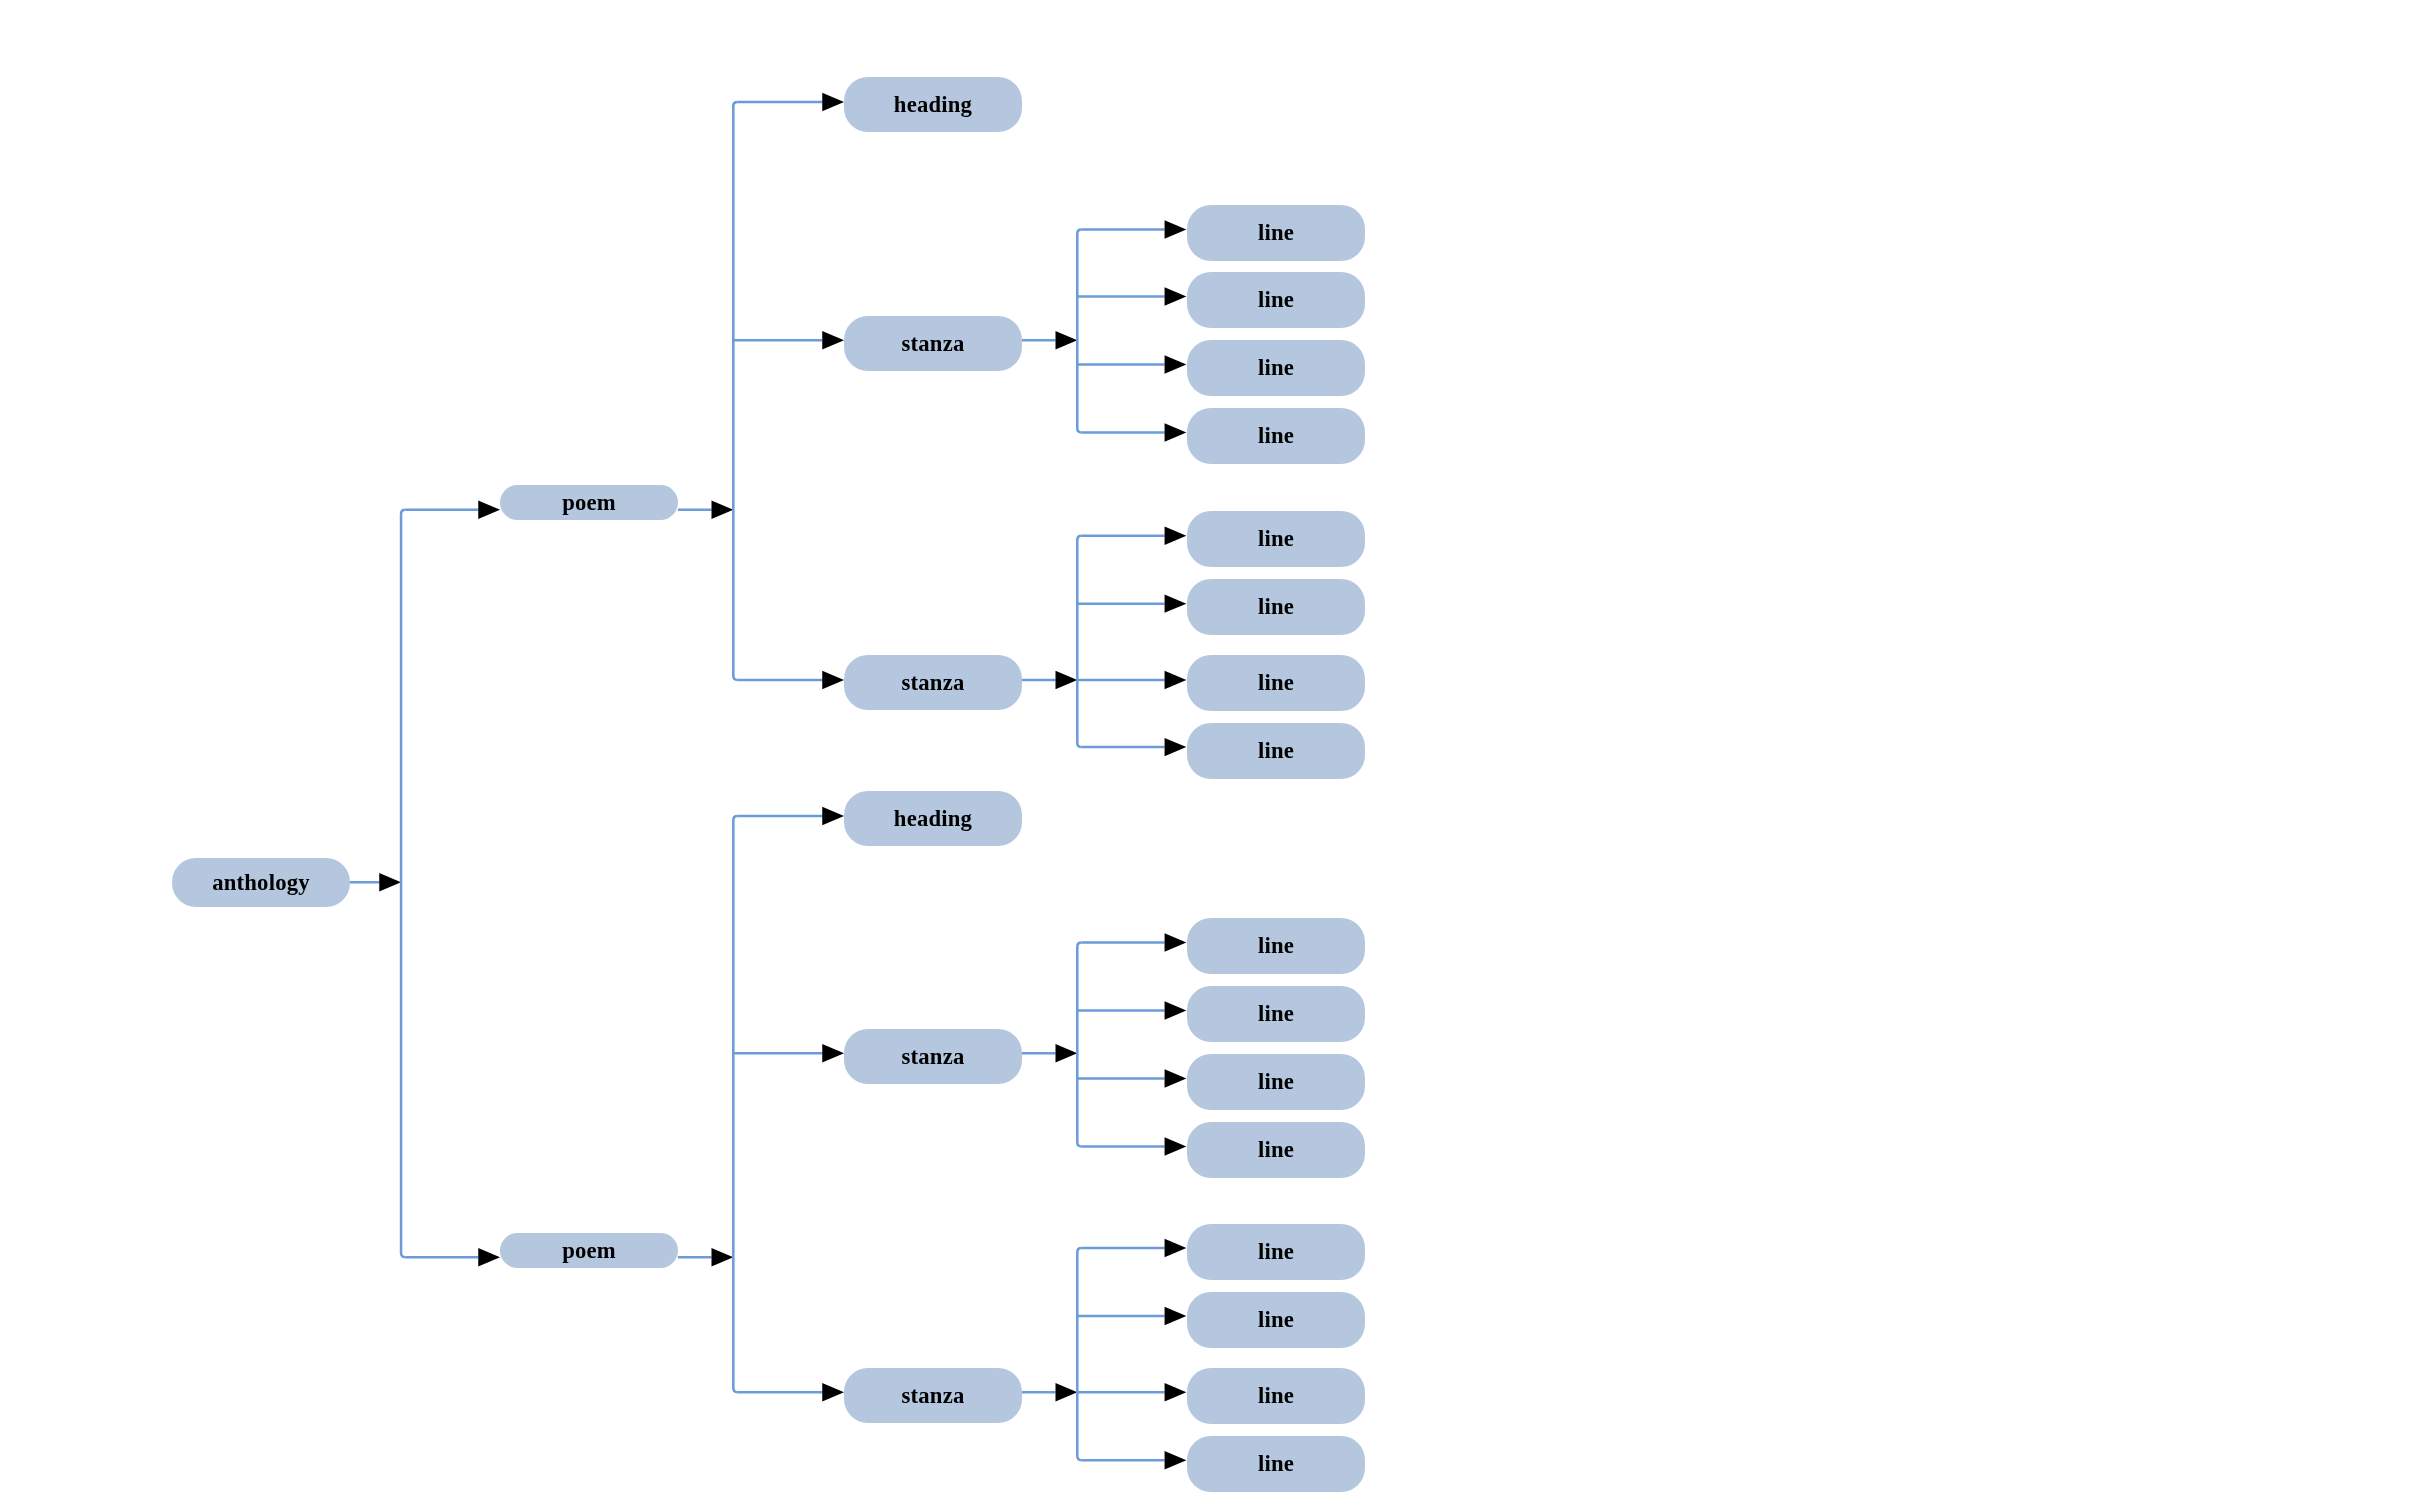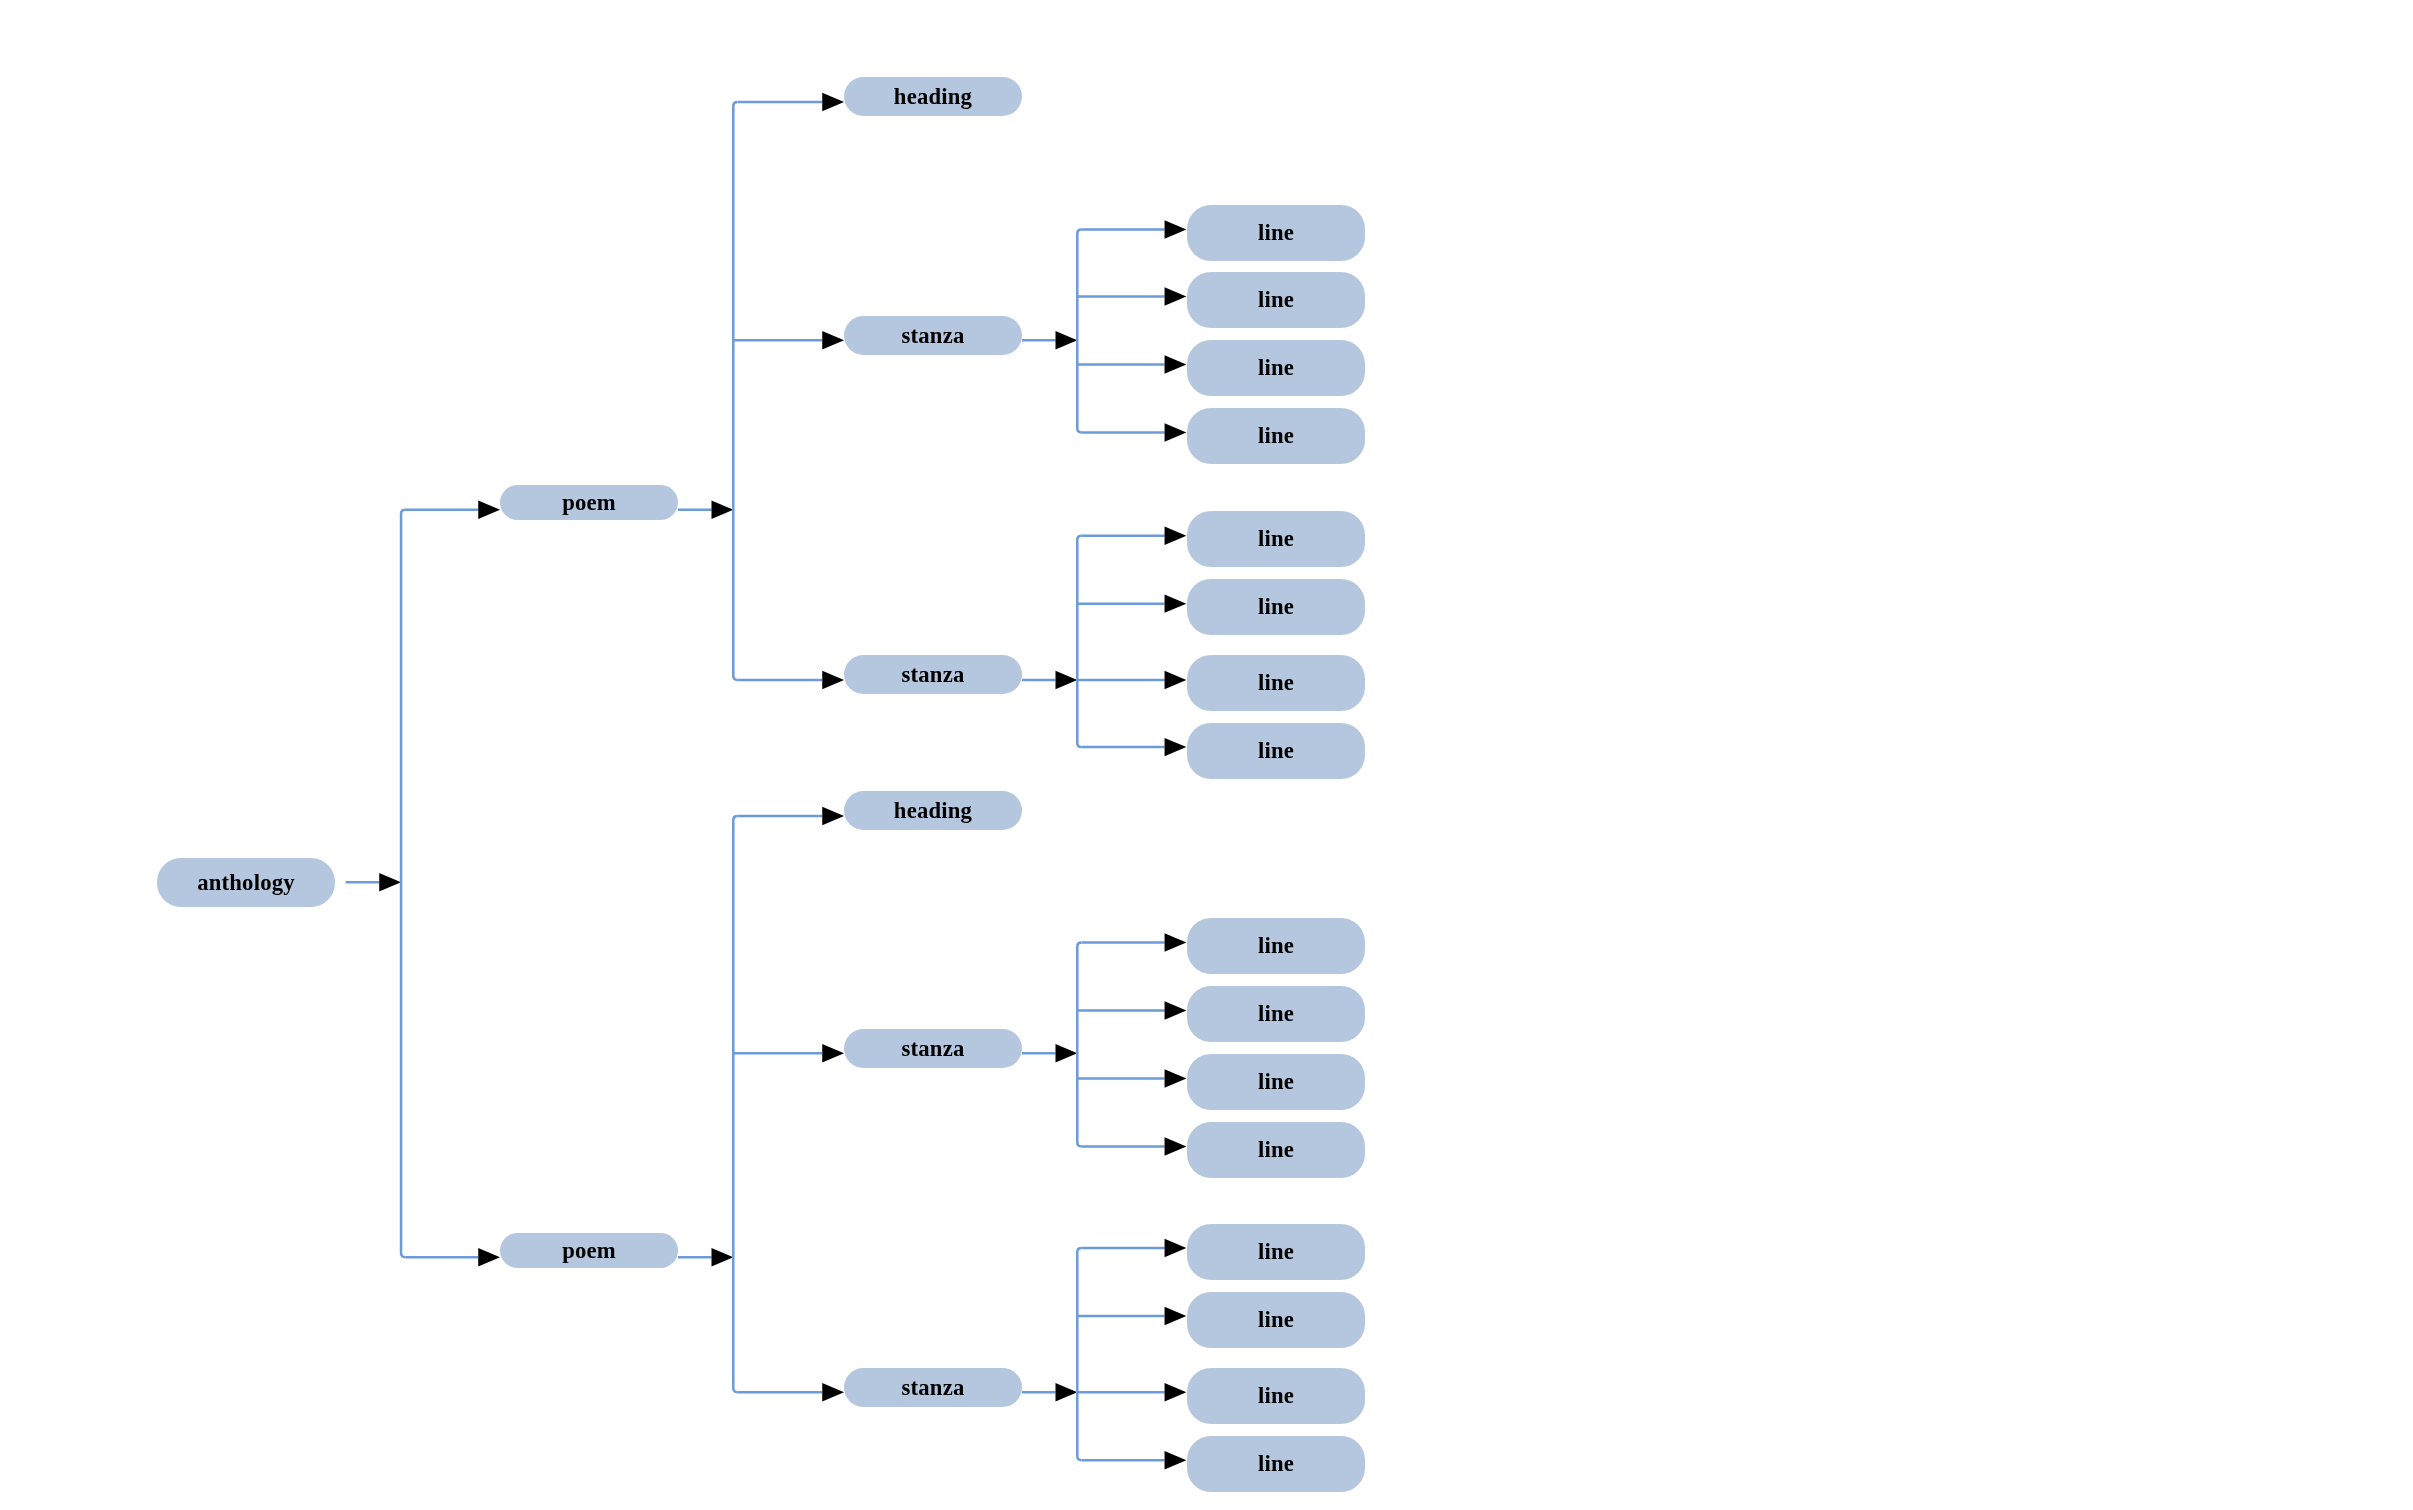--- a/index.html
+++ b/index.html
@@ -50,21 +50,21 @@
     font-size: 22.7px;
   }
   .node.lvl-poem {
     width: 178px;
     height: 35px;
     border-radius: 24px;
     font-size: 22.7px;
   }
   .node.lvl-sect {
     width: 178px;
-    height: 39px;
+    height: 55px;
     border-radius: 24px;
     font-size: 22.7px;
   }
   .node.lvl-line {
     width: 178px;
     height: 56px;
     border-radius: 24px;
     font-size: 22.7px;
   }
 </style>
@@ -137,21 +137,21 @@
       <path d="M 1289 1487 L 1388 1487" fill="none" stroke="#6b9bd8" stroke-width="3" stroke-linecap="butt" stroke-linejoin="round"></path>
       <polygon points="1414,1487 1388,1476 1388,1498" fill="#000000"></polygon>
       <path d="M 1284 1568 L 1388 1568" fill="none" stroke="#6b9bd8" stroke-width="3" stroke-linecap="butt" stroke-linejoin="round"></path>
       <polygon points="1414,1568 1388,1557 1388,1579" fill="#000000"></polygon>
       <path d="M 1284 1659 L 1388 1659" fill="none" stroke="#6b9bd8" stroke-width="3" stroke-linecap="butt" stroke-linejoin="round"></path>
       <polygon points="1414,1659 1388,1648 1388,1670" fill="#000000"></polygon>
       <path d="M 1289 1740 L 1388 1740" fill="none" stroke="#6b9bd8" stroke-width="3" stroke-linecap="butt" stroke-linejoin="round"></path>
       <polygon points="1414,1740 1388,1729 1388,1751" fill="#000000"></polygon>
     </svg>
   <div id="nodes">
-      <div class="node lvl-root" style="left: 157px; top: 858px;">
+      <div class="node lvl-root" style="left: 172px; top: 858px;">
         <span>anthology</span>
       </div>
       <div class="node lvl-poem" style="left: 500px; top: 485px;">
         <span>poem</span>
       </div>
       <div class="node lvl-sect" style="left: 844px; top: 77px;">
         <span>heading</span>
       </div>
       <div class="node lvl-sect" style="left: 844px; top: 316px;">
         <span>stanza</span>

